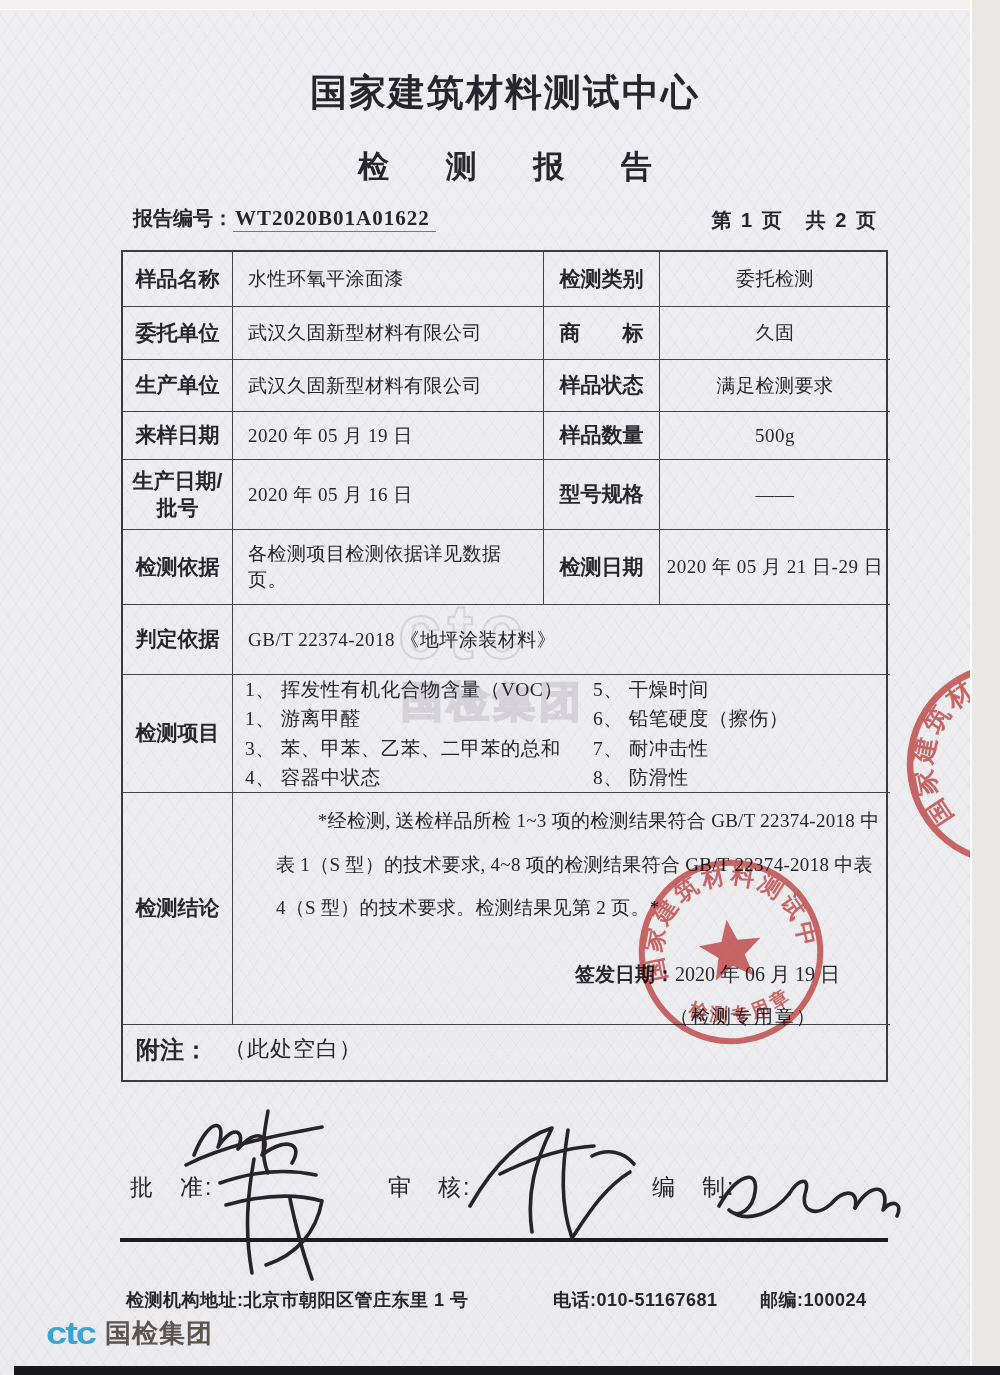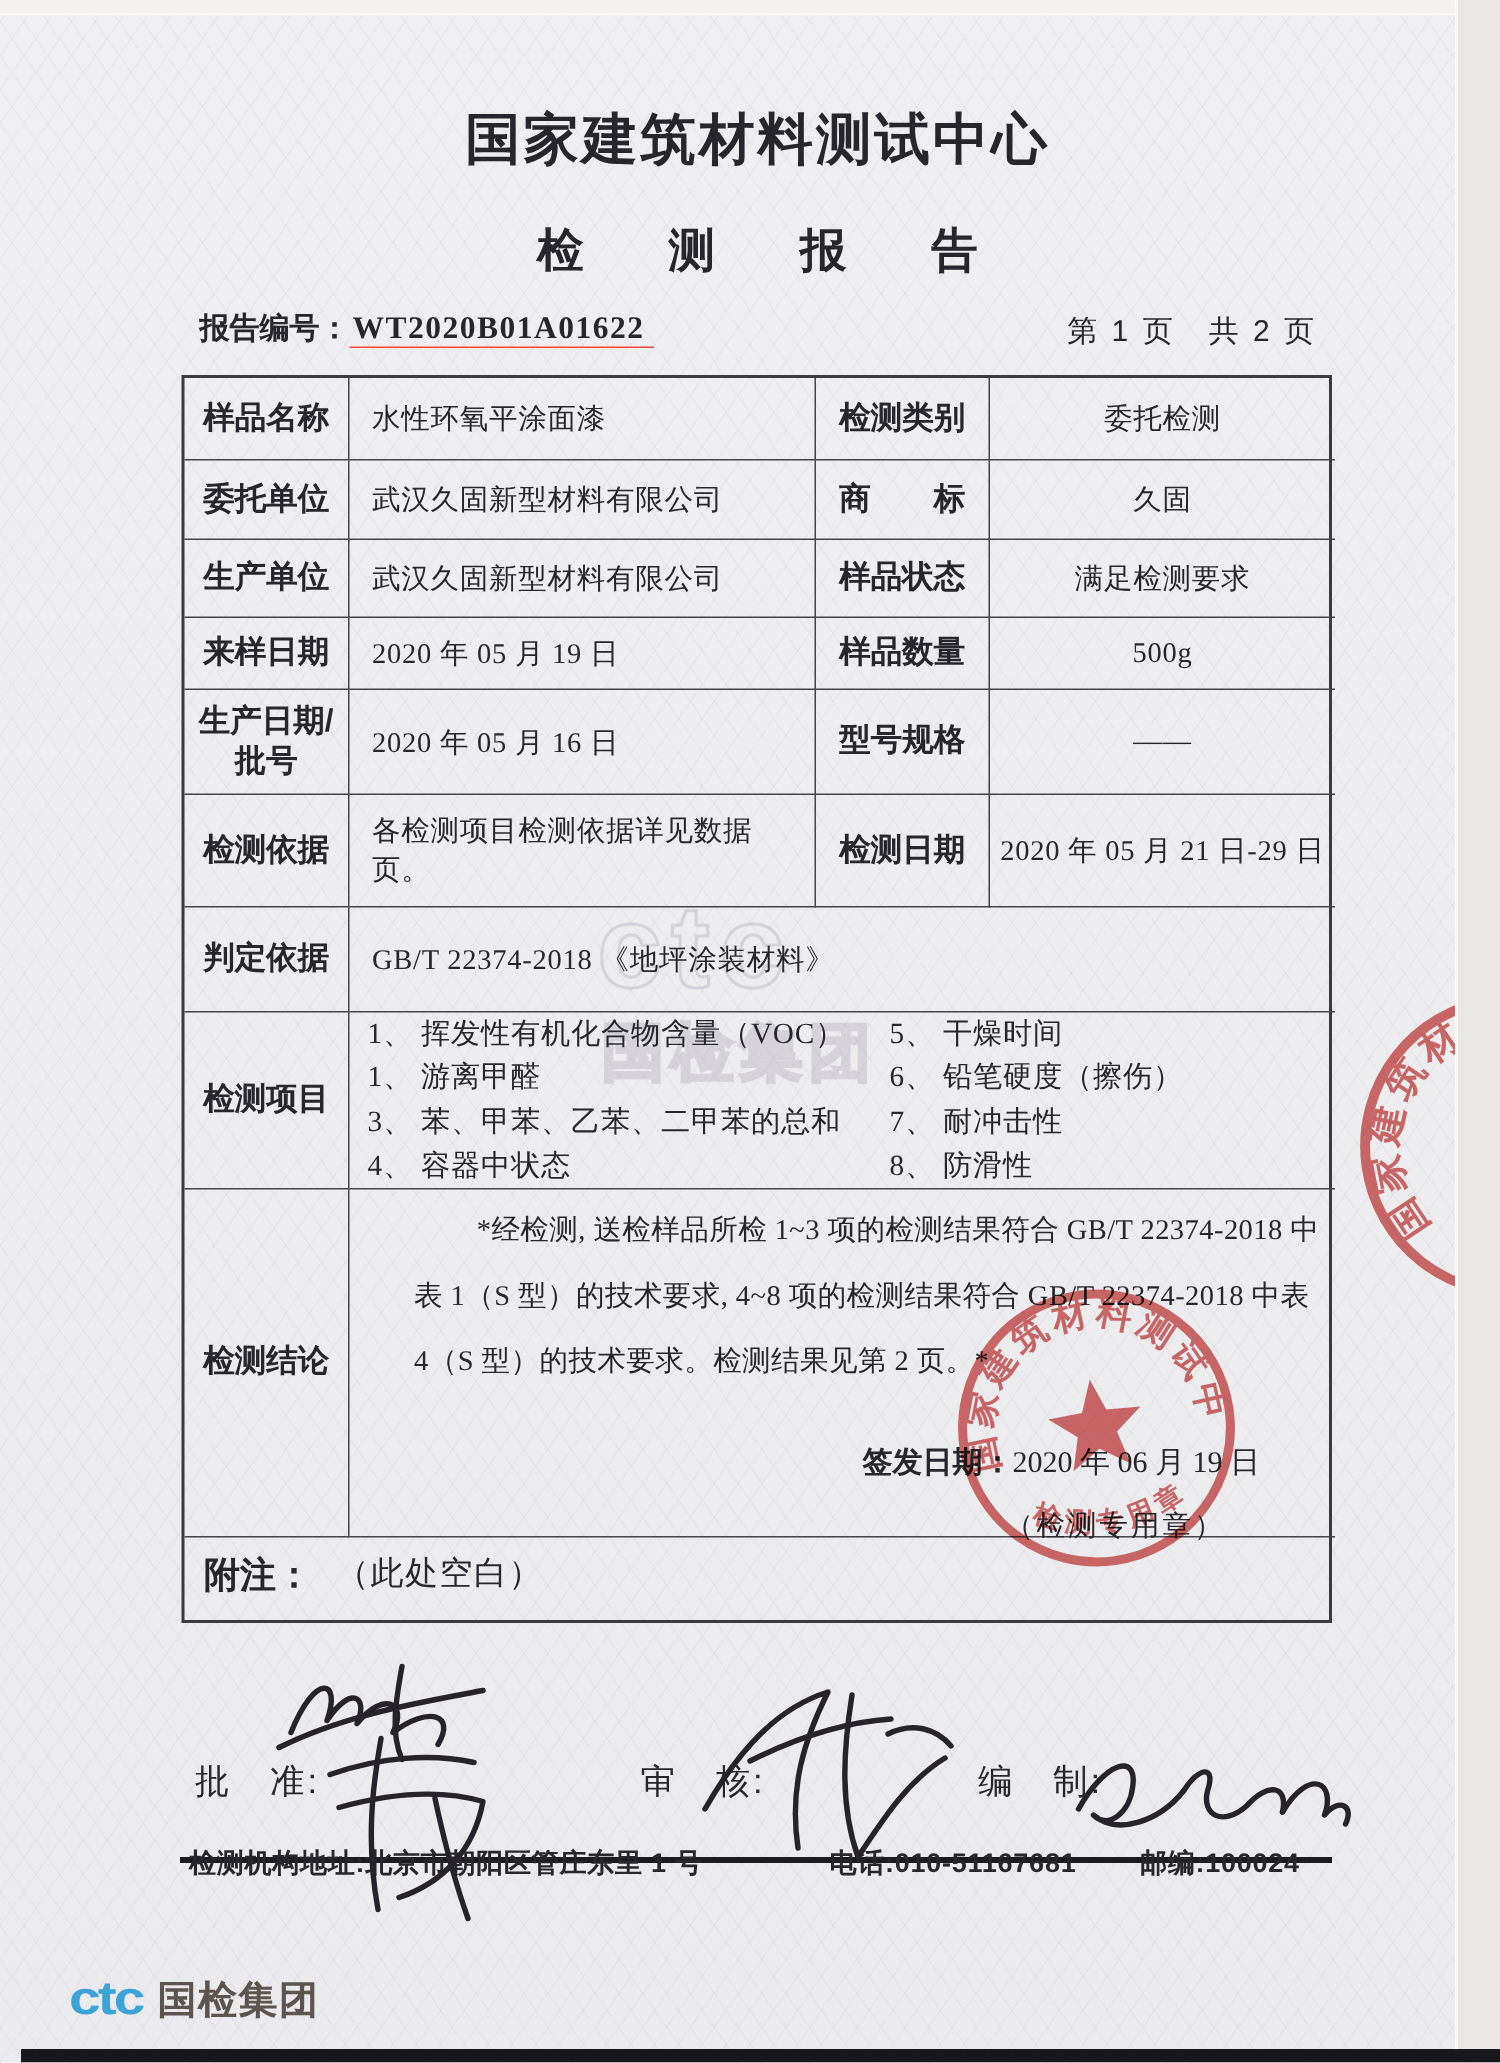--- a/index.html
+++ b/index.html
@@ -17,21 +17,21 @@
   .scan-right{left:970px;top:0;width:30px;height:1375px;background:#e9e8e5;border-left:2px solid #fbfbf9;z-index:30;}
   .bottom-strip{left:14px;top:1366px;width:986px;height:9px;background:#17171c;z-index:31;}
   
   .doc-title{left:0;top:68px;width:1010px;text-align:center;font-family:"Liberation Sans",sans-serif;
     font-weight:bold;font-size:37px;letter-spacing:2px;z-index:5;}
   .doc-subtitle{left:0;top:146px;width:1010px;text-align:center;font-family:"Liberation Sans",sans-serif;
     font-weight:bold;font-size:31px;letter-spacing:24px;text-indent:24px;z-index:5;}
   .report-line{left:133px;top:205px;width:755px;z-index:5;font-size:20px;}
   .report-label{font-family:"Liberation Sans",sans-serif;font-weight:bold;font-size:20px;}
   .report-no{font-weight:bold;font-size:21px;letter-spacing:1px;border-bottom:1px solid #ef4444;padding:0 6px 1px 2px;}
-  .page-info{position:absolute;right:10px;top:2px;font-family:"Liberation Sans",sans-serif;font-weight:normal;font-size:20px;letter-spacing:2px;}
+  .page-info{position:absolute;right:10px;top:2px;font-family:"Liberation Sans",sans-serif;font-weight:bold;font-size:20px;letter-spacing:2px;}
   
   .watermark{left:398px;top:592px;z-index:2;color:transparent;-webkit-text-stroke:2px rgba(150,148,160,0.28);
     font-family:"Liberation Sans",sans-serif;font-weight:bold;line-height:1;}
   .watermark .wm1{font-size:78px;letter-spacing:6px;}
   .watermark .wm2{font-size:42px;letter-spacing:4px;margin-top:8px;border:3px solid rgba(150,148,160,0.0);}
   
   .doc-table{left:121px;top:250px;width:767px;display:grid;z-index:5;
     grid-template-columns:110px 311px 116px 230px;
     grid-template-rows:55px 53px 52px 48px 70px 75px 70px 118px 232px 55px;
     border:2px solid #3a3a41;box-sizing:border-box;}
@@ -58,21 +58,21 @@
   .note-cell .nv{font-size:22px;margin-left:16px;letter-spacing:1px;}
   
   .stamp{position:absolute;color:#cf4e4c;opacity:0.82;mix-blend-mode:multiply;z-index:20;}
   .stamp text{font-family:"Liberation Sans",sans-serif;font-weight:bold;}
   
   .sig{position:absolute;z-index:6;}
   .sig path{fill:none;stroke:#26242a;stroke-width:3.6;stroke-linecap:round;stroke-linejoin:round;}
   .sig-label{position:absolute;z-index:7;font-family:"Liberation Sans",sans-serif;font-weight:normal;font-size:23px;letter-spacing:2px;}
   
   .footer-rule{left:120px;top:1238px;width:768px;height:4px;background:#1c1c20;z-index:5;}
-  .footer-text{top:1230px;z-index:5;font-family:"Liberation Sans",sans-serif;font-weight:bold;font-size:18px;letter-spacing:0.5px;}
+  .footer-text{top:1288px;z-index:5;font-family:"Liberation Sans",sans-serif;font-weight:bold;font-size:18px;letter-spacing:0.5px;}
   .ft-addr{left:126px;} .ft-phone{left:553px;} .ft-post{left:760px;}
   .logo{left:46px;top:1314px;z-index:5;display:flex;align-items:center;}
   .logo-ctc{font-family:"Liberation Sans",sans-serif;font-weight:bold;font-size:38px;line-height:1;
     color:#3aa4d6;letter-spacing:-2px;transform:scaleY(0.82);}
   .logo-name{font-family:"Liberation Sans",sans-serif;font-weight:bold;font-size:26px;color:#5c544e;margin-left:10px;letter-spacing:1px;}
 </style>
 </head>
 <body>
 
 <div class="abs scan-top"></div>
@@ -208,21 +208,21 @@
   <path d="M126,12 C120,50 118,86 130,120 C146,96 162,70 188,54"></path>
   <path d="M150,38 C166,30 182,34 192,46"></path>
 </svg>
 <svg class="sig" style="left:705px;top:1150px;" width="200" height="85" viewBox="0 0 200 85">
   <path d="M14,56 C32,24 54,18 50,42 C48,58 34,70 24,60 C40,74 68,64 84,44"></path>
   <path d="M84,44 C94,28 106,26 100,44 C96,60 110,68 126,54 C140,38 154,40 150,58"></path>
   <path d="M150,58 C168,28 186,38 178,60 C188,48 198,54 192,66"></path>
 </svg>
 
 <div class="abs sig-label" style="left:130px;top:1172px;">批　准:</div>
-<div class="abs sig-label" style="left:388px;top:1172px;margin-left:39px;">审　核:</div>
+<div class="abs sig-label" style="left:388px;top:1172px;">审　核:</div>
 <div class="abs sig-label" style="left:652px;top:1172px;">编　制:</div>
 
 <div class="abs footer-rule"></div>
 <div class="abs footer-text ft-addr">检测机构地址:北京市朝阳区管庄东里 1 号</div>
 <div class="abs footer-text ft-phone">电话:010-51167681</div>
 <div class="abs footer-text ft-post">邮编:100024</div>
 
 <div class="abs logo">
   <span class="logo-ctc">ctc</span>
   <span class="logo-name">国检集团</span>

